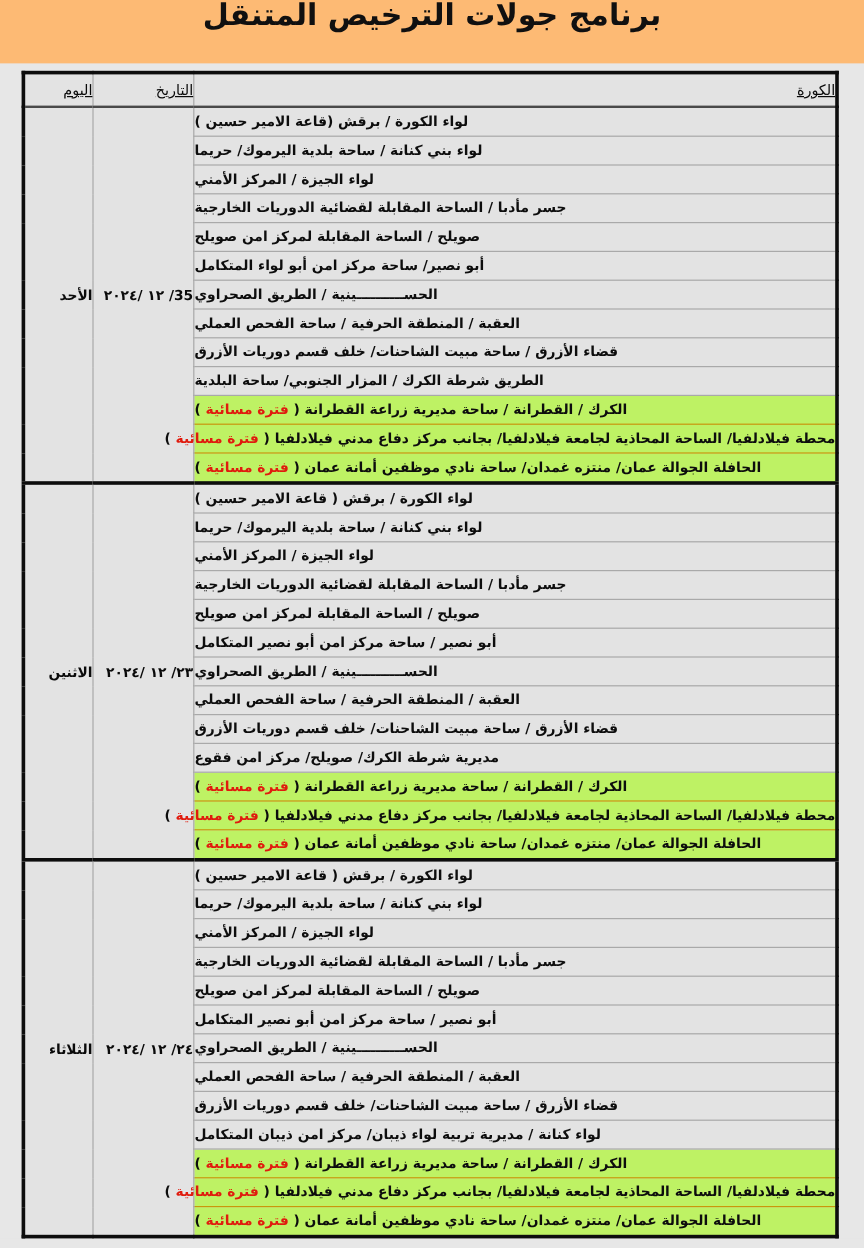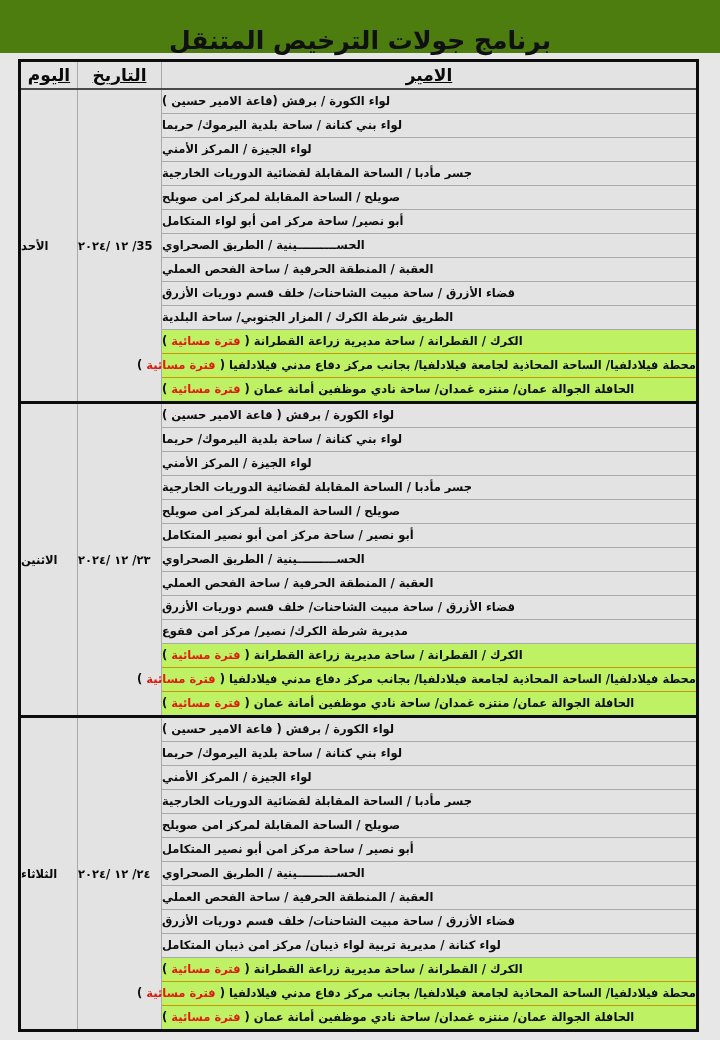--- a/index.html
+++ b/index.html
@@ -12,23 +12,23 @@
     background: #e7e7e7;
     font-family: "DejaVu Sans", "Liberation Sans", sans-serif;
     overflow: hidden;
     position: relative;
   }
 
   
   .banner {
     width: 720px;
     height: 53px;
-    background: #4d7c0f;
+    background: #fdba74;
     display: flex;
-    align-items: flex-end;
+    align-items: flex-start;
     justify-content: center;
     box-sizing: border-box;
   }
   .banner-title {
     font-size: 25px;
     font-weight: bold;
     color: #101010;
     letter-spacing: 0px;
     line-height: 1;
     white-space: nowrap;
@@ -59,24 +59,24 @@
     margin: 0;
   }
 
   col.c-day { width: 58px; }
   col.c-date { width: 84px; }
   col.c-region { width: 536px; }
 
   
   .hdr-cell {
     height: 26px;
-    text-align: center;
+    text-align: right;
     vertical-align: middle;
-    font-size: 17px;
-    font-weight: bold;
+    font-size: 12px;
+    font-weight: normal;
     color: #0a0a0a;
     border-bottom: 2px solid #4a4a4a !important;
   }
   .hdr-cell span { text-decoration: underline; }
 
   
   .region-cell {
     height: 23px;
     text-align: left;
     vertical-align: middle;
@@ -91,21 +91,21 @@
     background: #bef264;
     border-top-color: #c9970a;
     border-bottom-color: #c9970a;
   }
   .region-cell .evening {
     color: #e01b0e;
   }
 
   
   .day-cell, .date-cell {
-    text-align: left;
+    text-align: right;
     vertical-align: middle;
     font-size: 11.5px;
     font-weight: bold;
     color: #0a0a0a;
     white-space: nowrap;
   }
   .day-cell { border-right: none; }
 
   
   .block-end > td {
@@ -133,21 +133,21 @@
 <div class="page-body">
   <table class="sched-table">
     <colgroup>
       <col class="c-region">
       <col class="c-date">
       <col class="c-day">
     </colgroup>
     <thead>
       <tr>
         <th class="hdr-cell">
-          <span>الامير</span>
+          <span>الكورة</span>
         </th>
         <th class="hdr-cell">
           <span>التاريخ</span>
         </th>
         <th class="hdr-cell">
           <span>اليوم</span>
         </th>
       </tr>
     </thead>
     <tbody id="table-body">
@@ -215,21 +215,21 @@
         <tr>
           <td class="region-cell"><span>الحســــــــــينية /  الطريق الصحراوي</span></td>
         </tr>
         <tr>
           <td class="region-cell"><span>العقبة /  المنطقة الحرفية /  ساحة الفحص العملي</span></td>
         </tr>
         <tr>
           <td class="region-cell"><span>قضاء الأزرق / ساحة مبيت الشاحنات/  خلف قسم دوريات الأزرق</span></td>
         </tr>
         <tr>
-          <td class="region-cell"><span>مديرية شرطة الكرك/  نصير/  مركز امن فقوع</span></td>
+          <td class="region-cell"><span>مديرية شرطة الكرك/  صويلح/  مركز امن فقوع</span></td>
         </tr>
         <tr>
           <td class="region-cell hl"><span>الكرك /  القطرانة /  ساحة مديرية زراعة القطرانة  (</span><span class="evening"> فترة مسائية</span><span> )</span></td>
         </tr>
         <tr>
           <td class="region-cell hl"><span>محطة فيلادلفيا/ الساحة المحاذية لجامعة فيلادلفيا/  بجانب مركز دفاع مدني فيلادلفيا  (</span><span class="evening"> فترة مسائية</span><span> )</span></td>
         </tr>
         <tr class="block-end">
           <td class="region-cell hl"><span>الحافلة الجوالة عمان/  منتزه غمدان/ ساحة نادي موظفين أمانة عمان (</span><span class="evening"> فترة مسائية</span><span> )</span></td>
         </tr>

